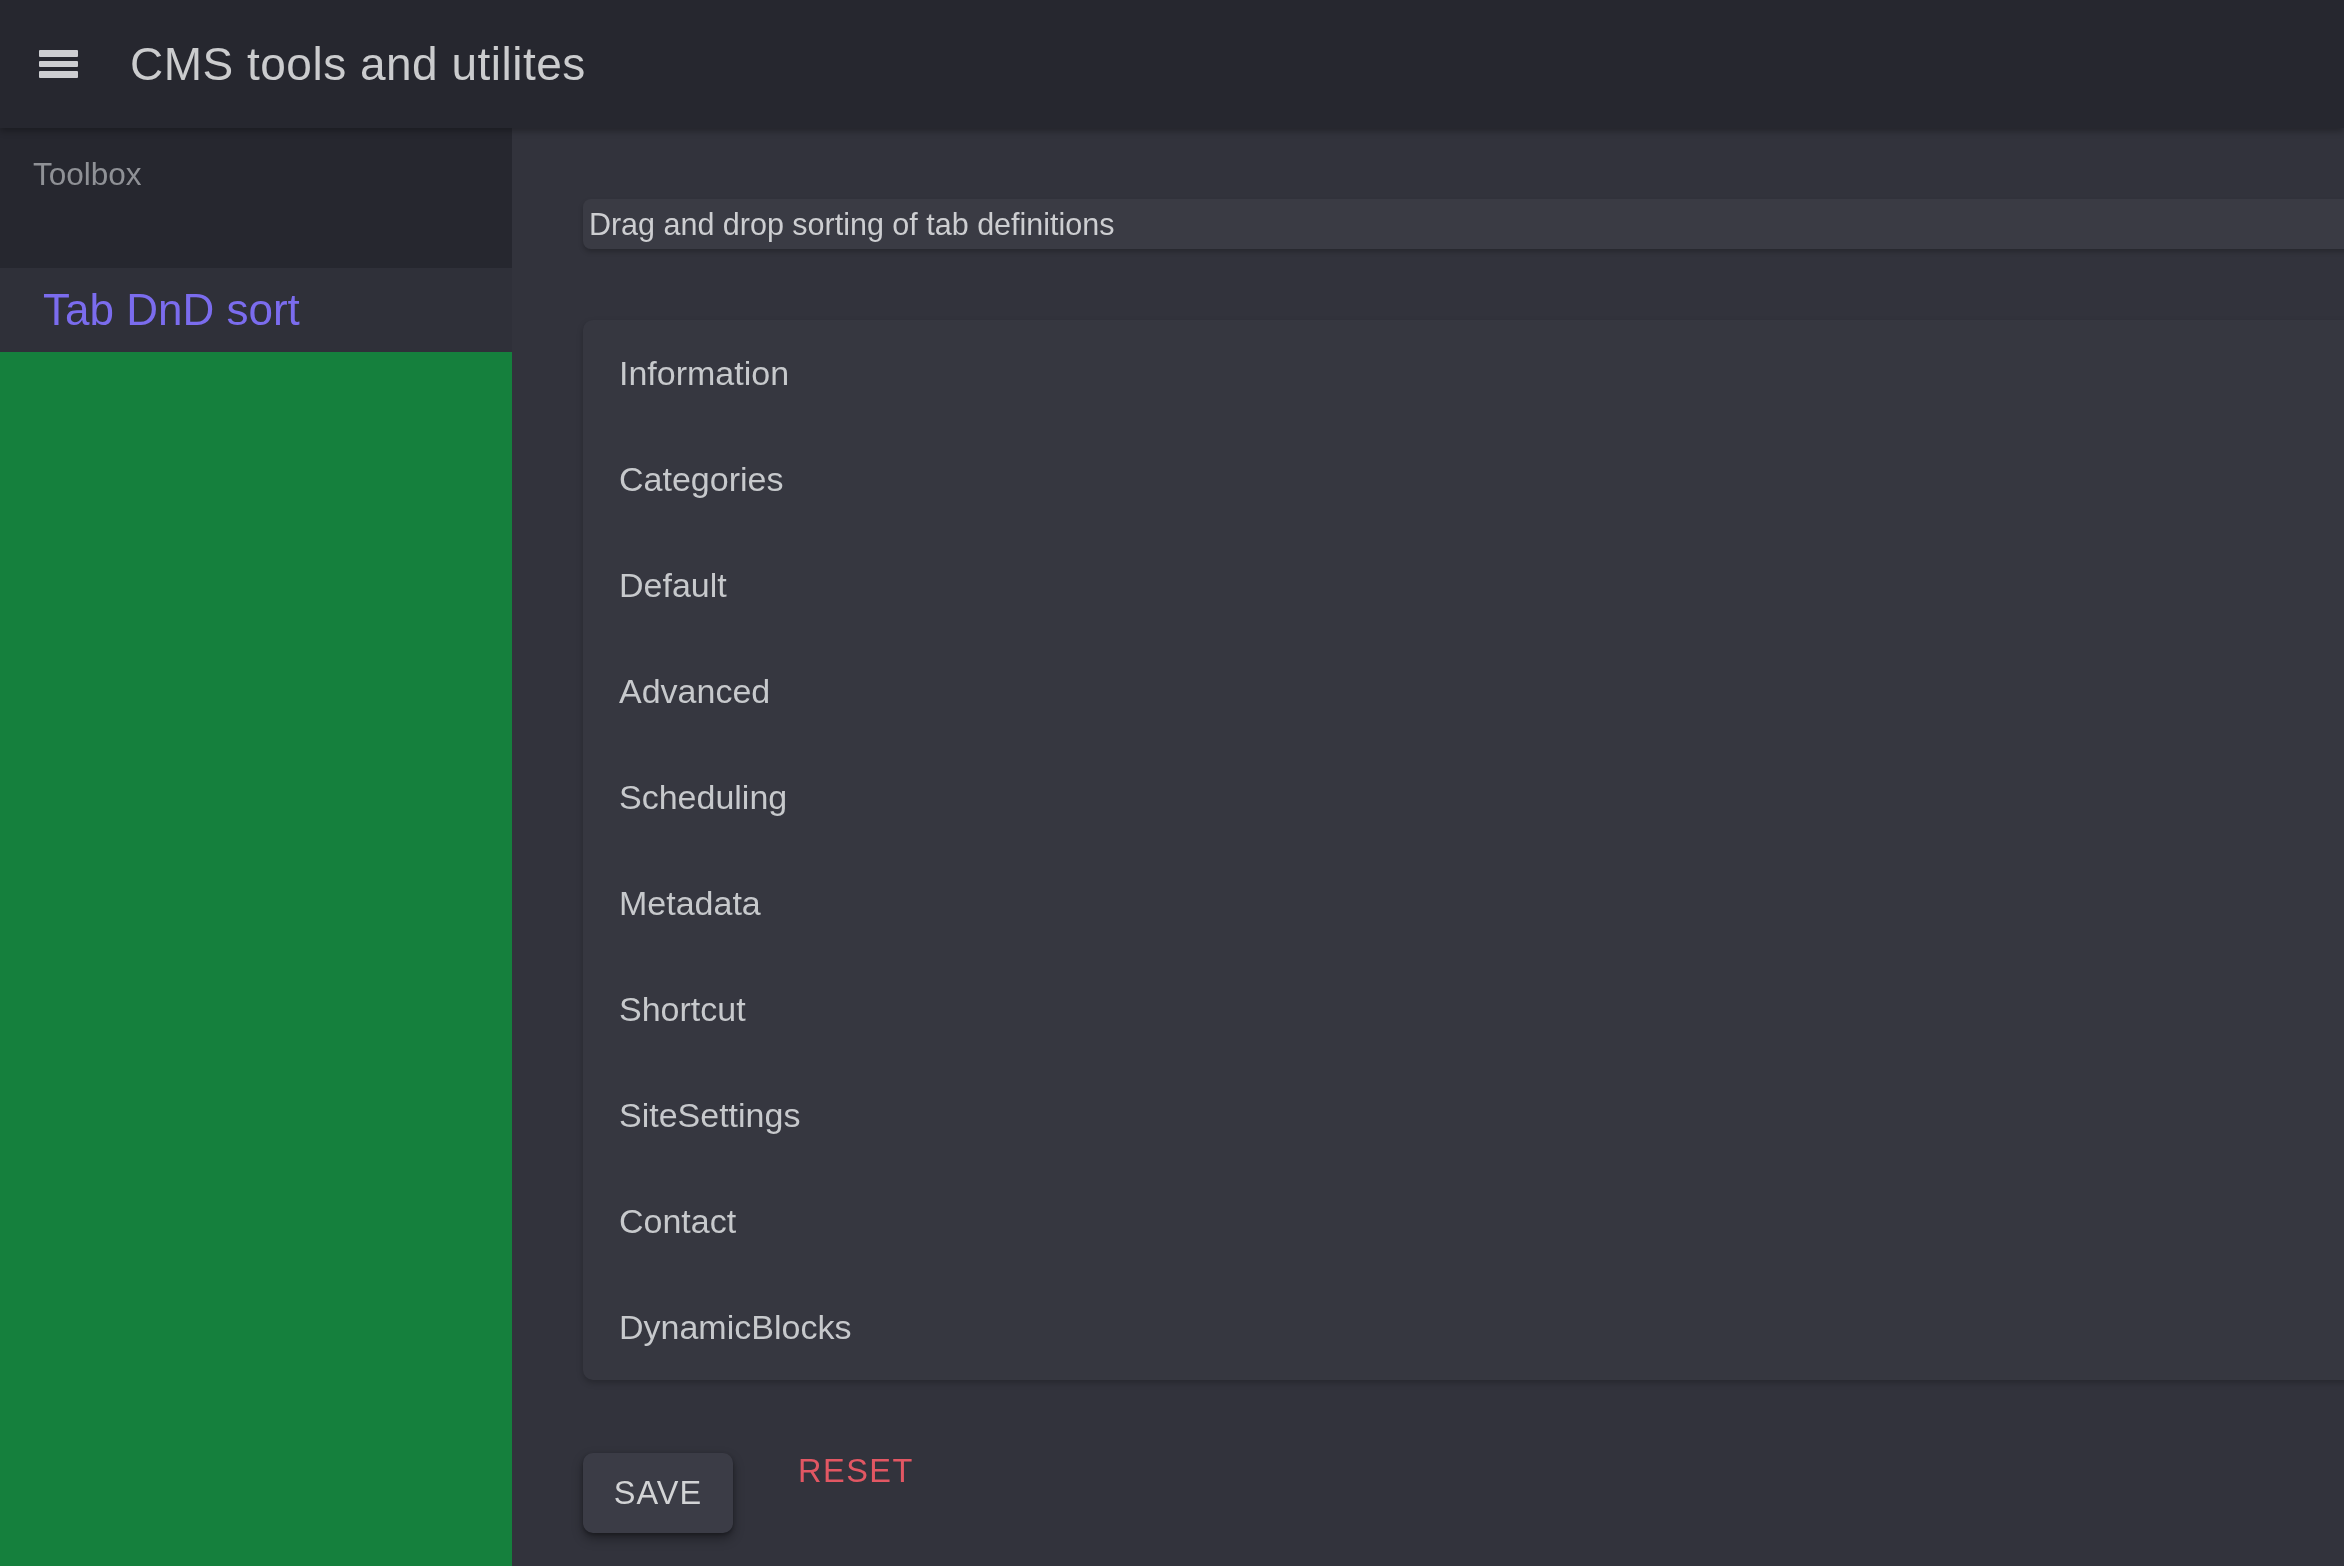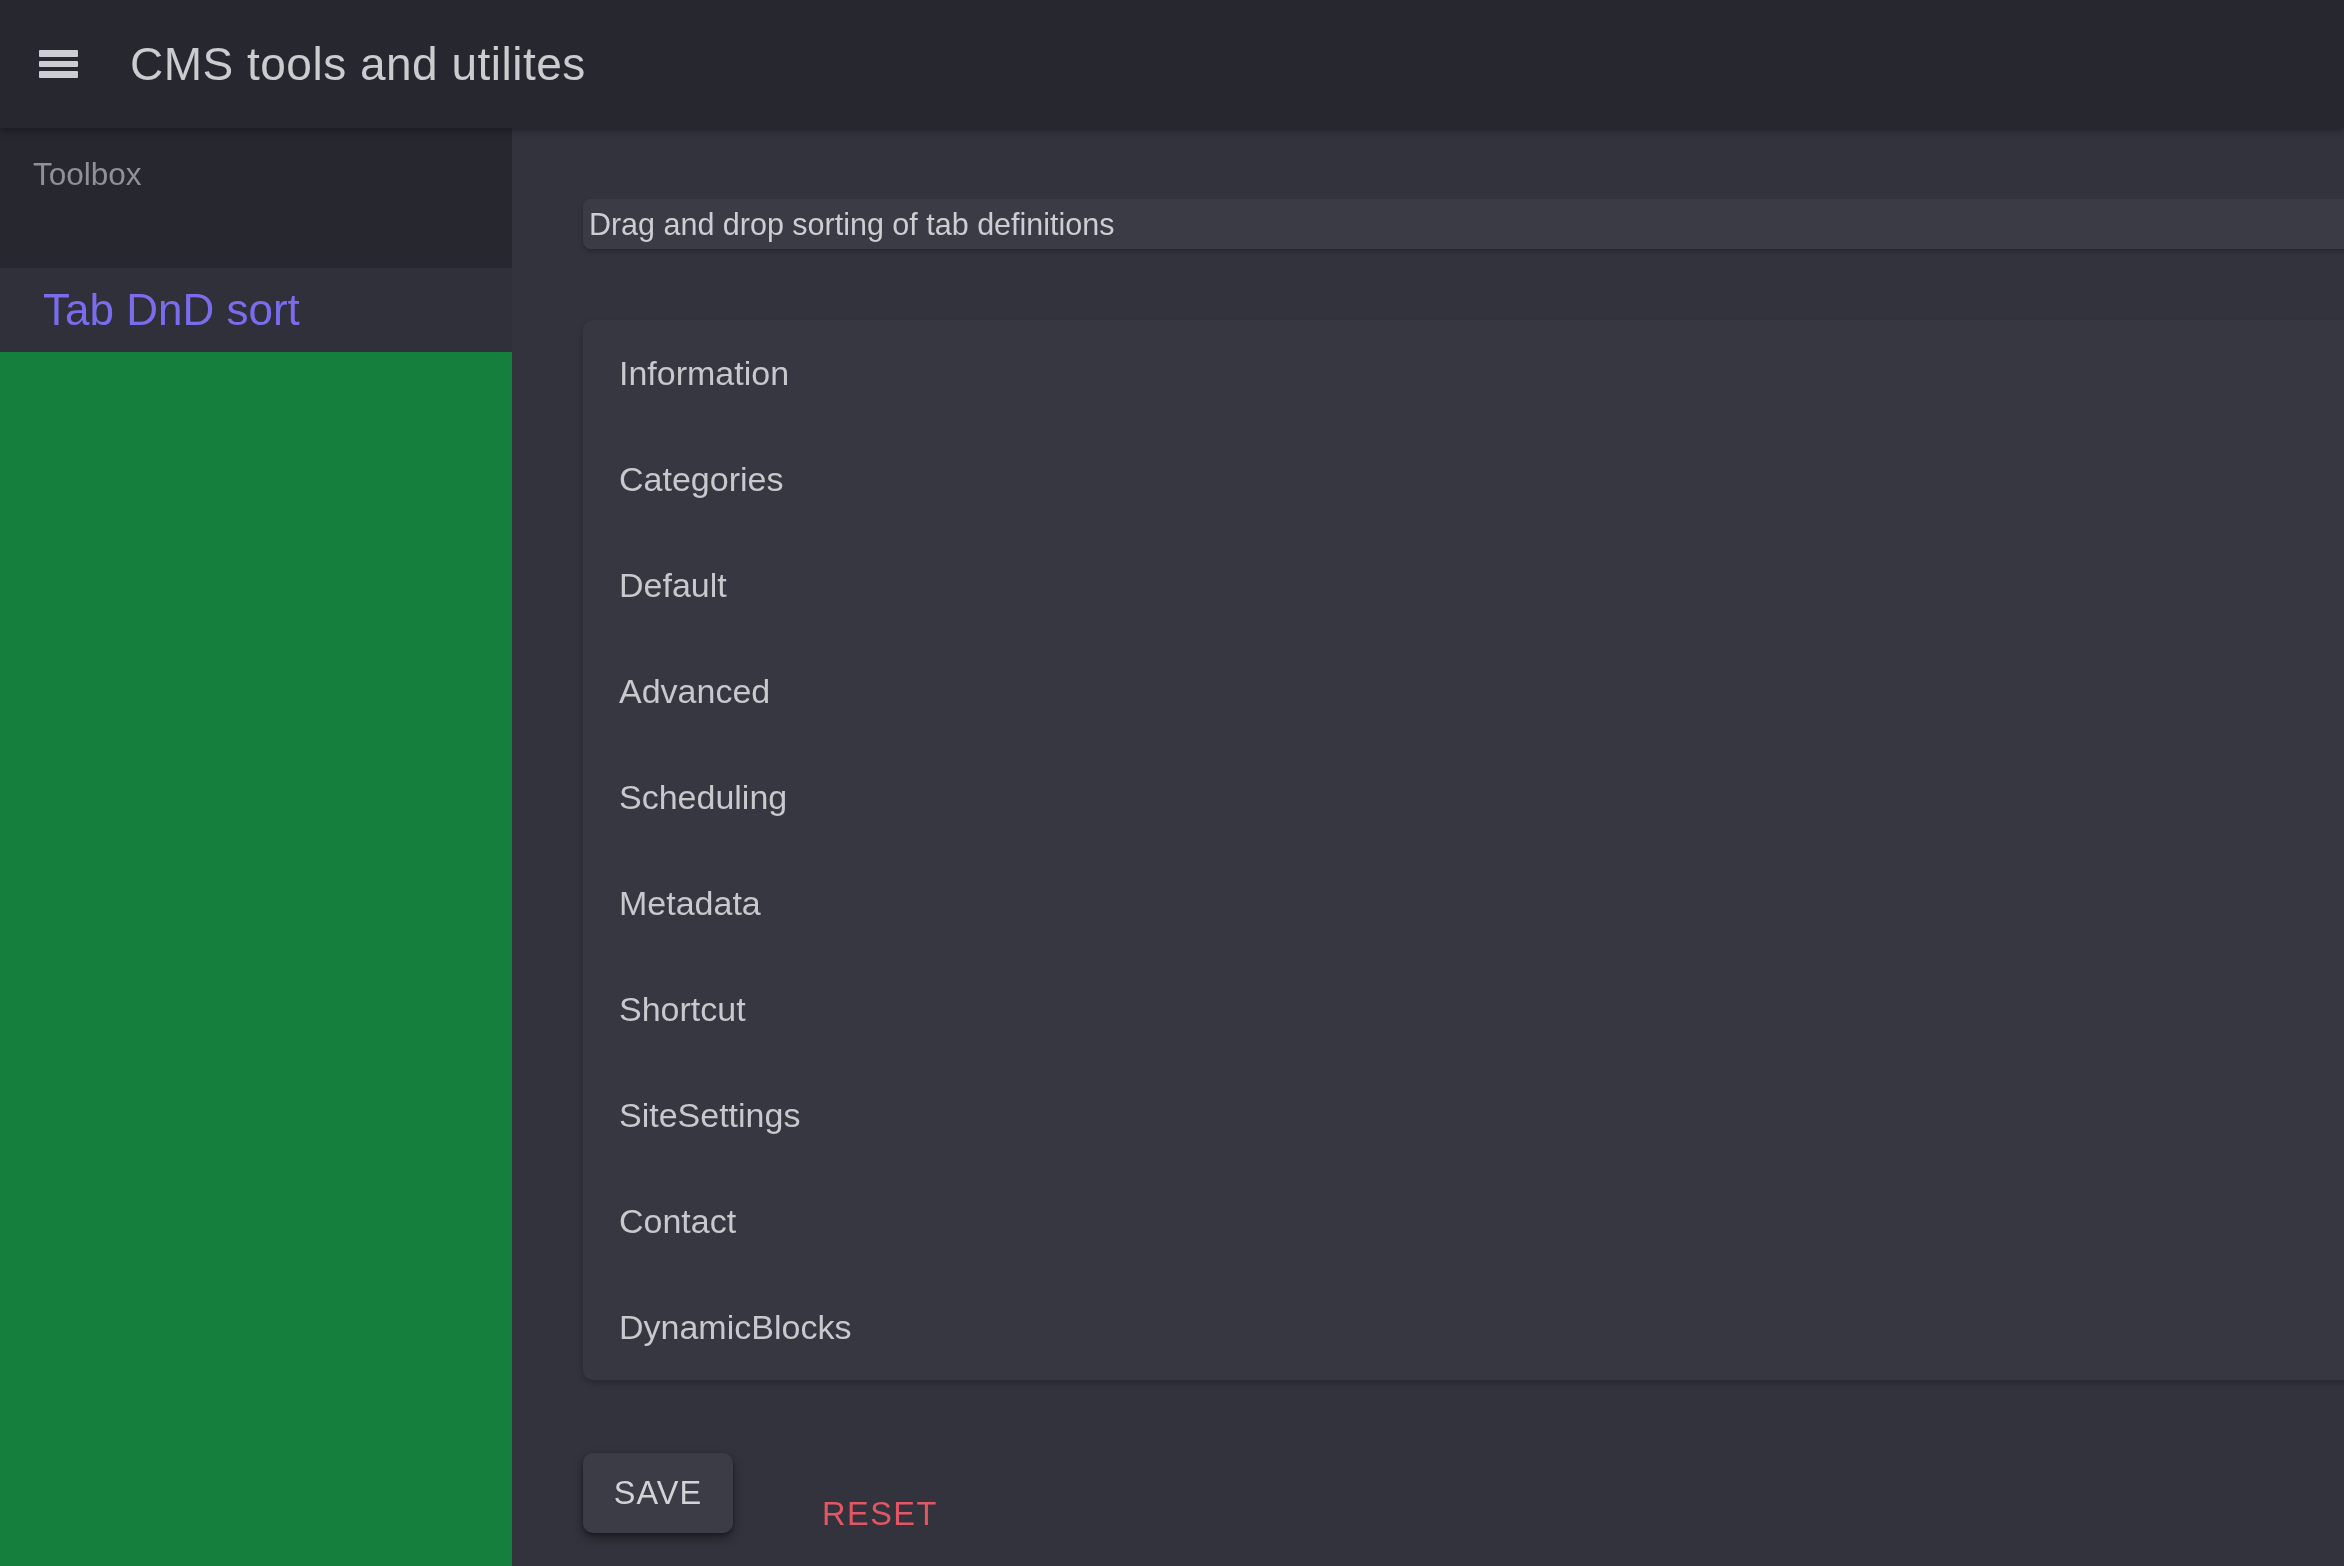--- a/index.html
+++ b/index.html
@@ -113,22 +113,21 @@
     font-size: 34px;
     color: #c7c9cc;
     cursor: grab;
     user-select: none;
   }
 
   
   .actions {
     margin-top: 73px;
     display: flex;
-    align-items: flex-end;
-    gap: 24px;
+    align-items: flex-start;
   }
   .save-btn {
     width: 150px;
     height: 80px;
     background: #3b3c46;
     color: #d2d3d5;
     font-family: inherit;
     font-size: 32.5px;
     font-weight: 500;
     letter-spacing: 1px;

